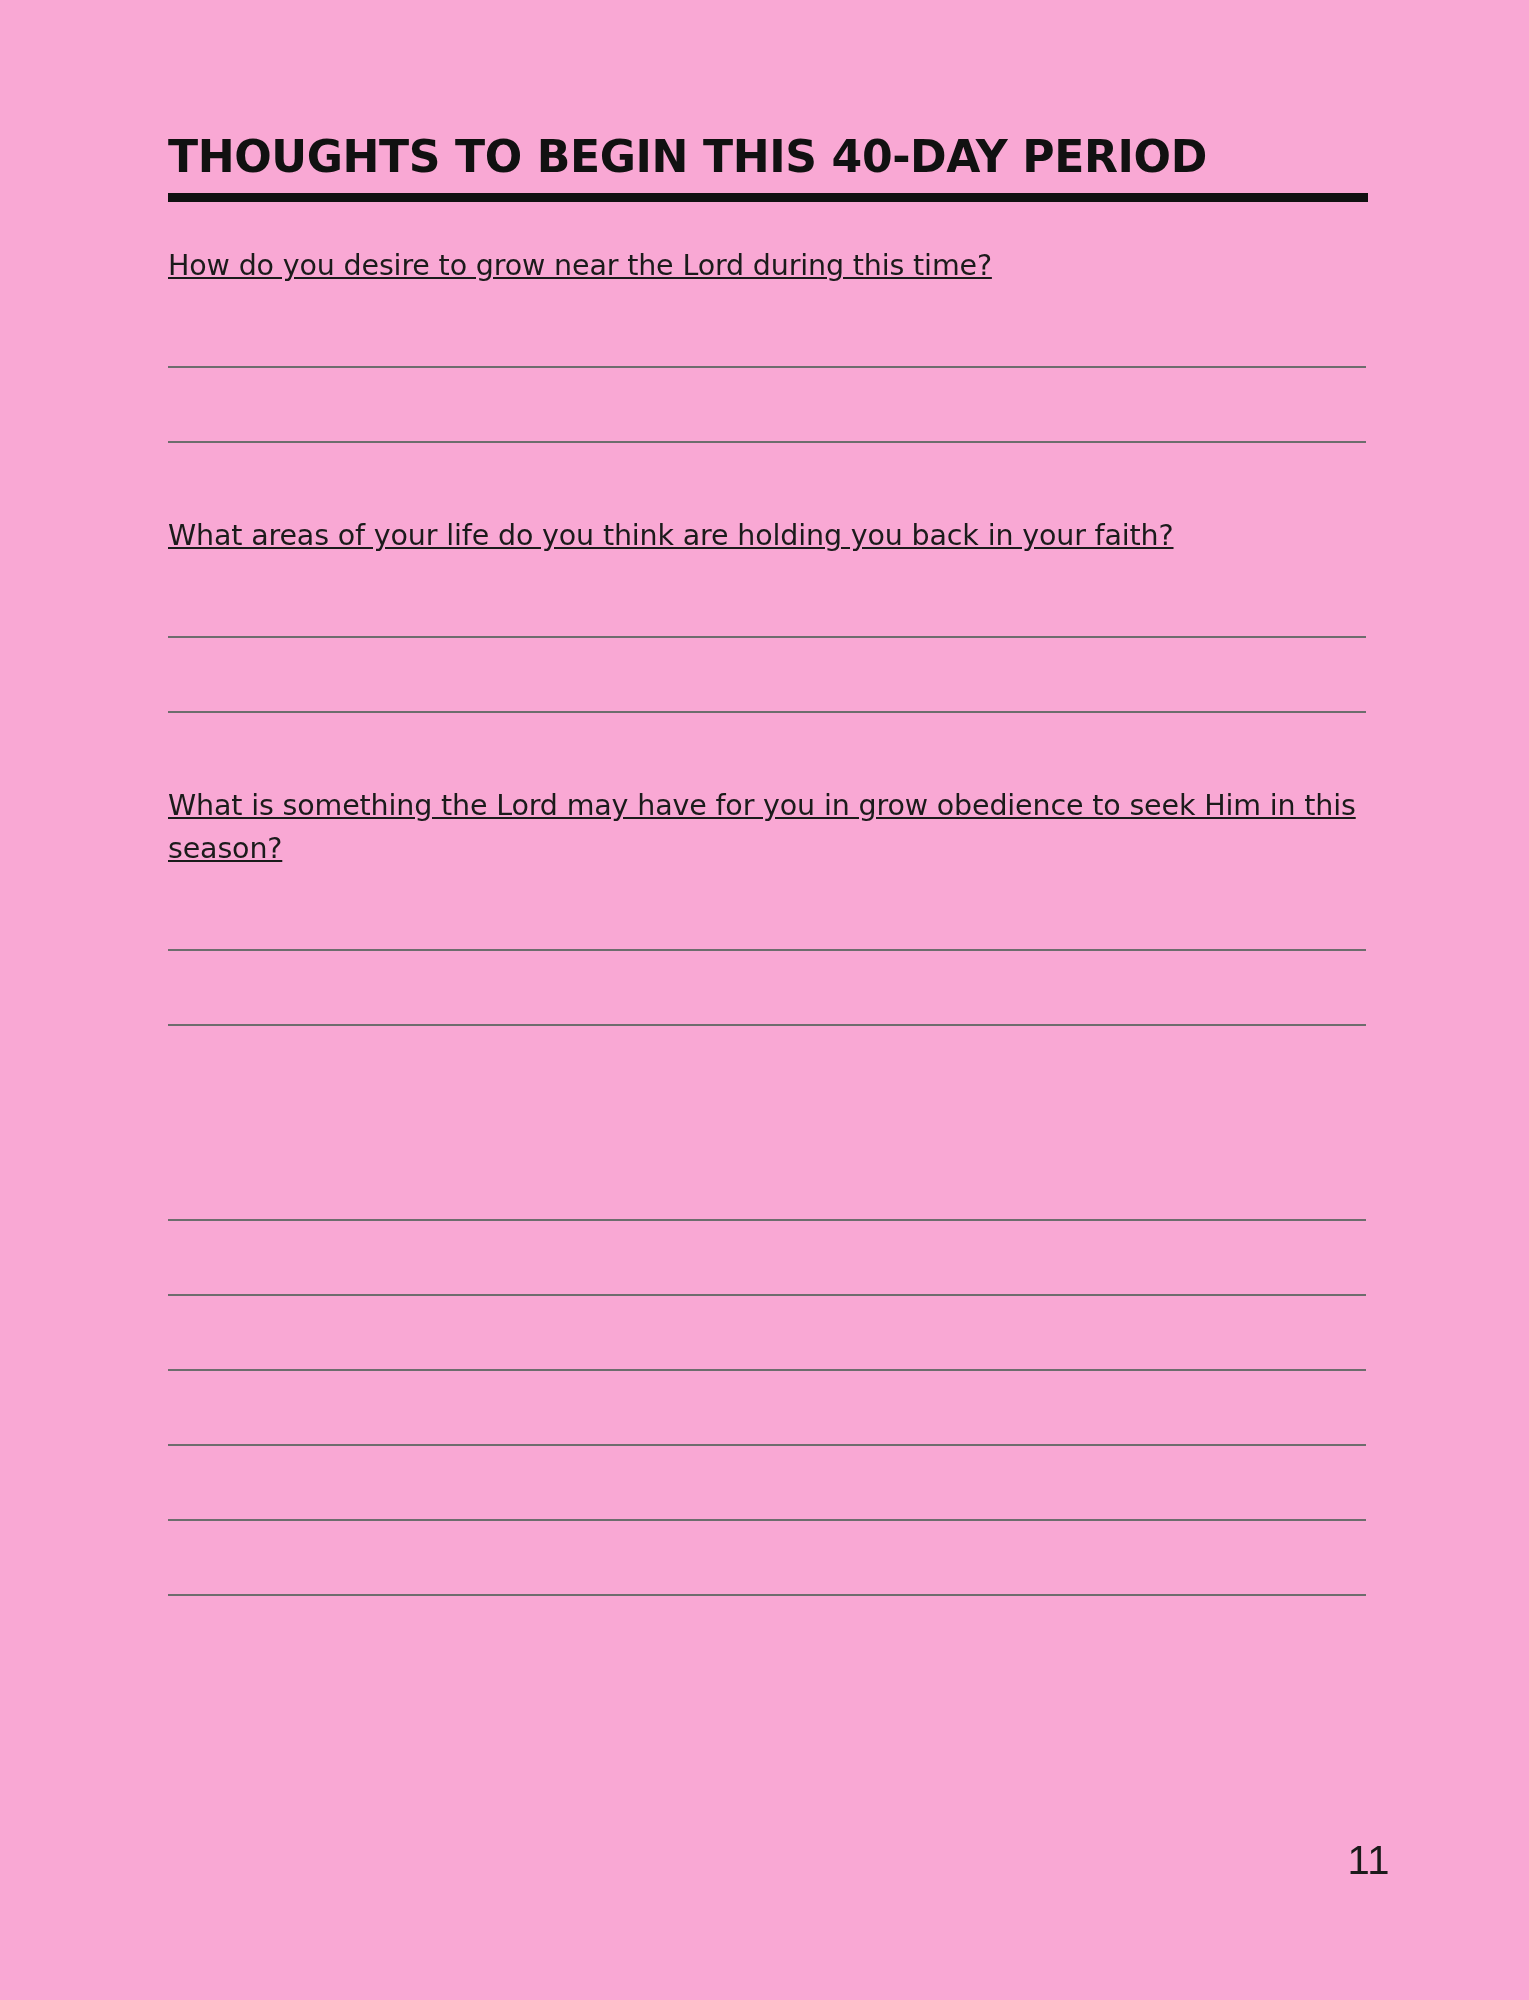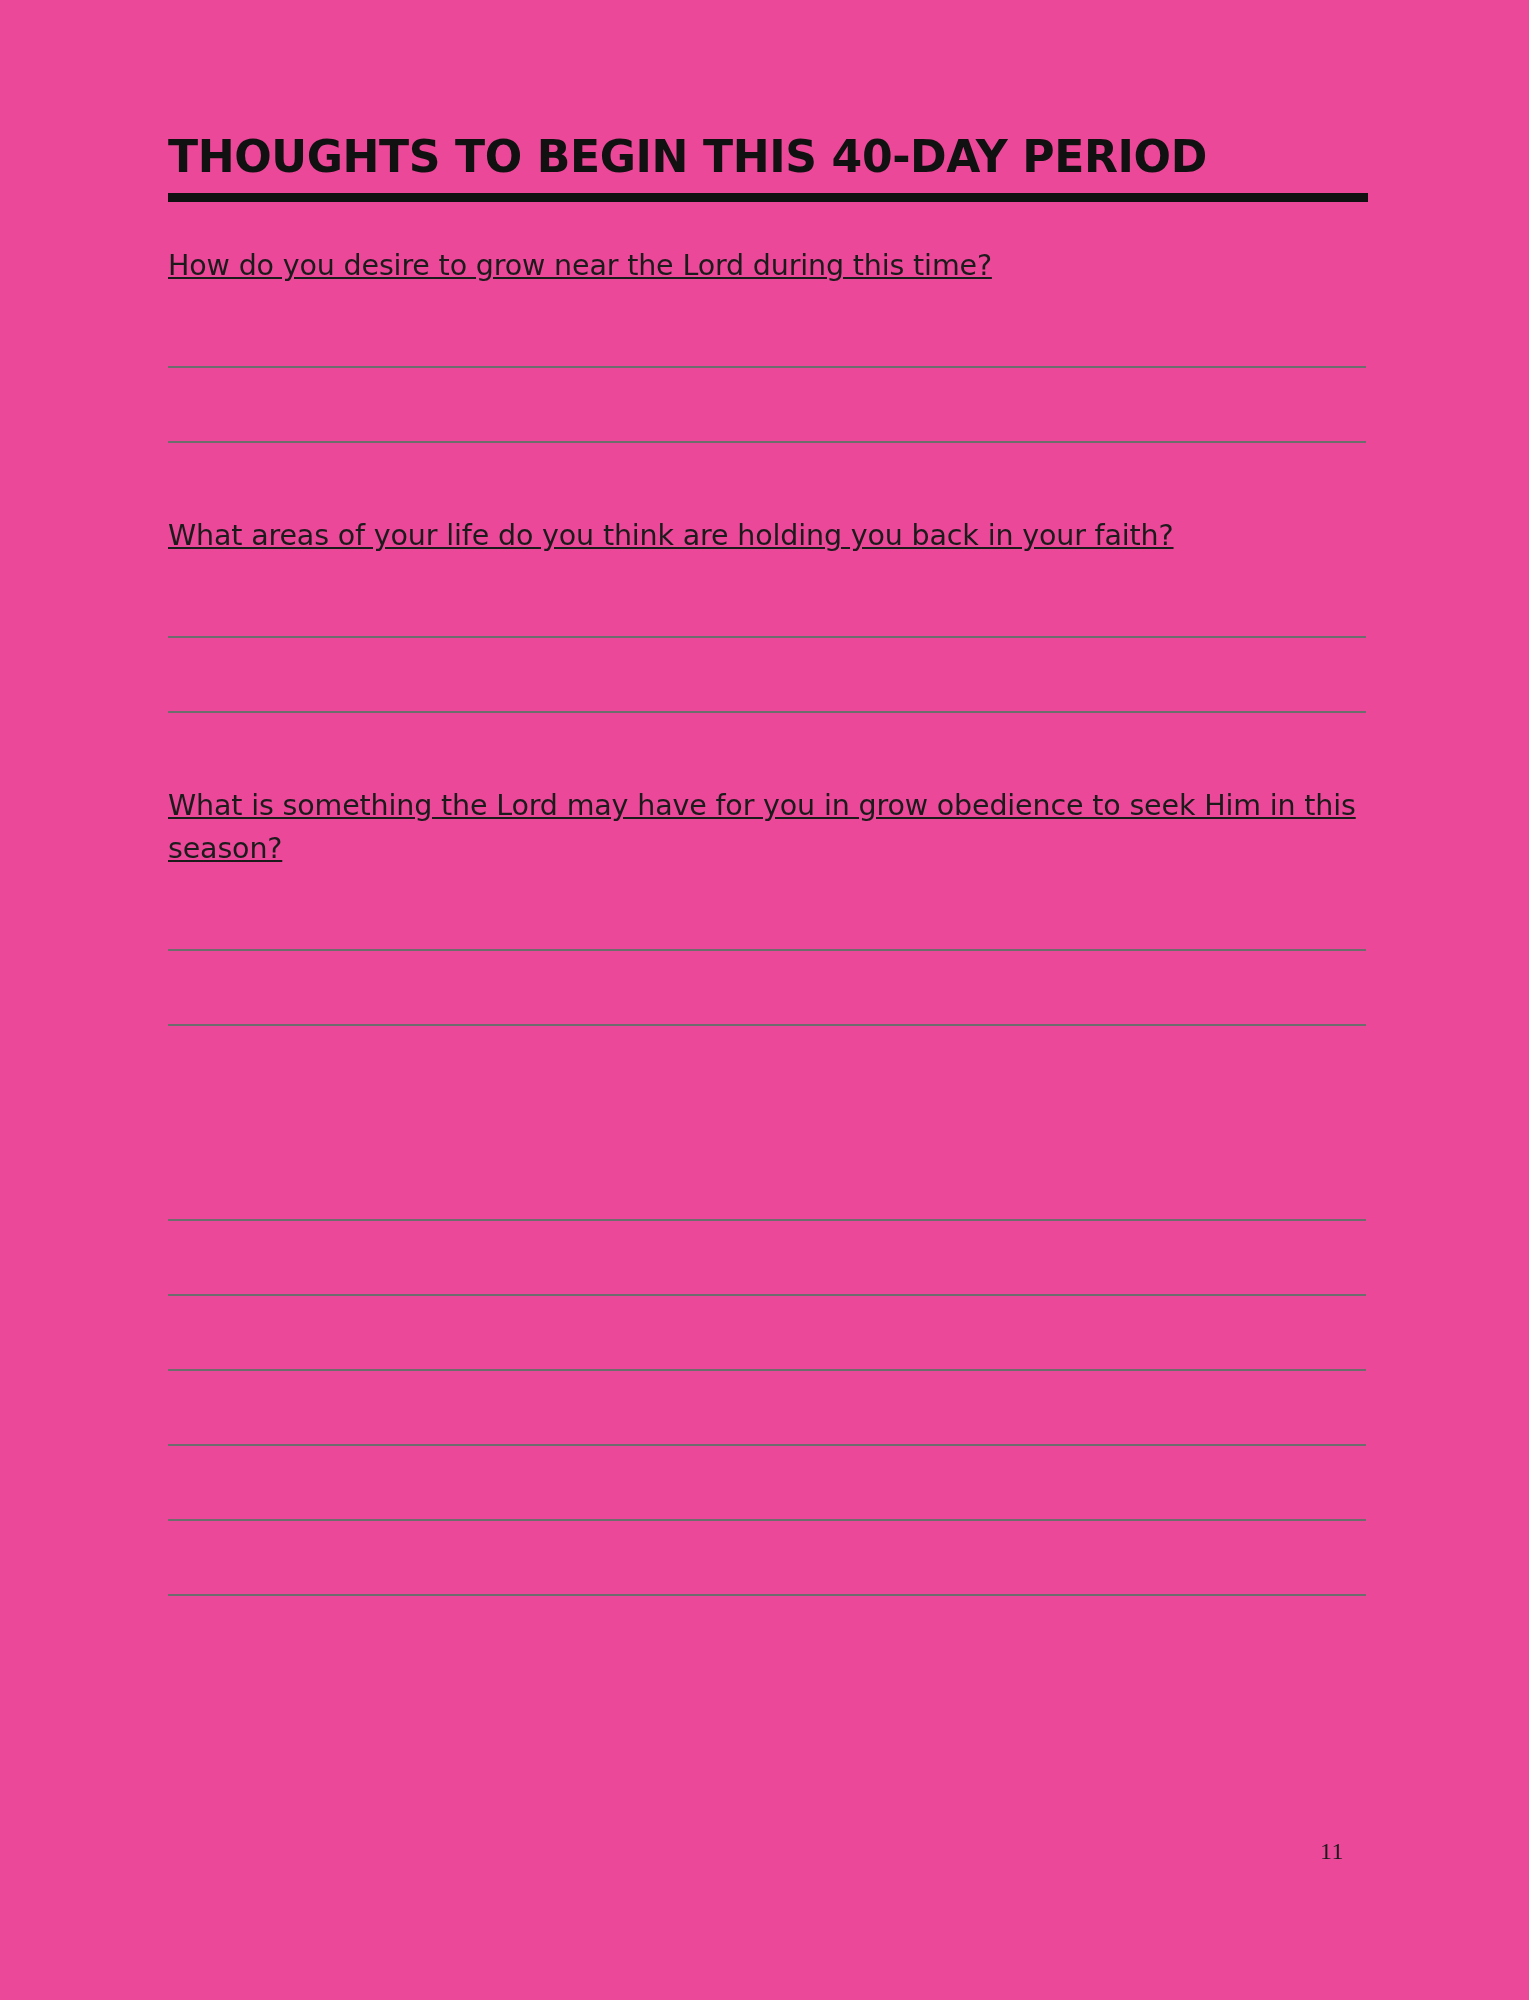--- a/index.html
+++ b/index.html
@@ -9,21 +9,21 @@
     background: #ffffff;
   }
   body {
     font-family: "Liberation Sans", sans-serif;
     color: #1a1a1a;
   }
   .page {
     position: relative;
     width: 1529px;
     height: 2000px;
-    background: #ec4899;
+    background: #f9a8d4;
     overflow: hidden;
     box-sizing: border-box;
   }
 
   
   .header-block {
     position: absolute;
     left: 168px;
     top: 134px;
     width: 1200px;
@@ -78,23 +78,23 @@
   .wline + .wline {
     margin-top: 73px;
   }
 
   
   .page-number {
     position: absolute;
     left: 1320px;
     top: 1838px;
     width: 70px;
-    text-align: left;
-    font-family: Liberation Serif, serif;
-    font-size: 24px;
+    text-align: right;
+    font-family: Liberation Sans, sans-serif;
+    font-size: 40px;
     color: #1b1b1b;
     letter-spacing: 0.5px;
   }
 </style>
 </head>
 <body>
 
 <div class="page">
 
   <div class="header-block">

